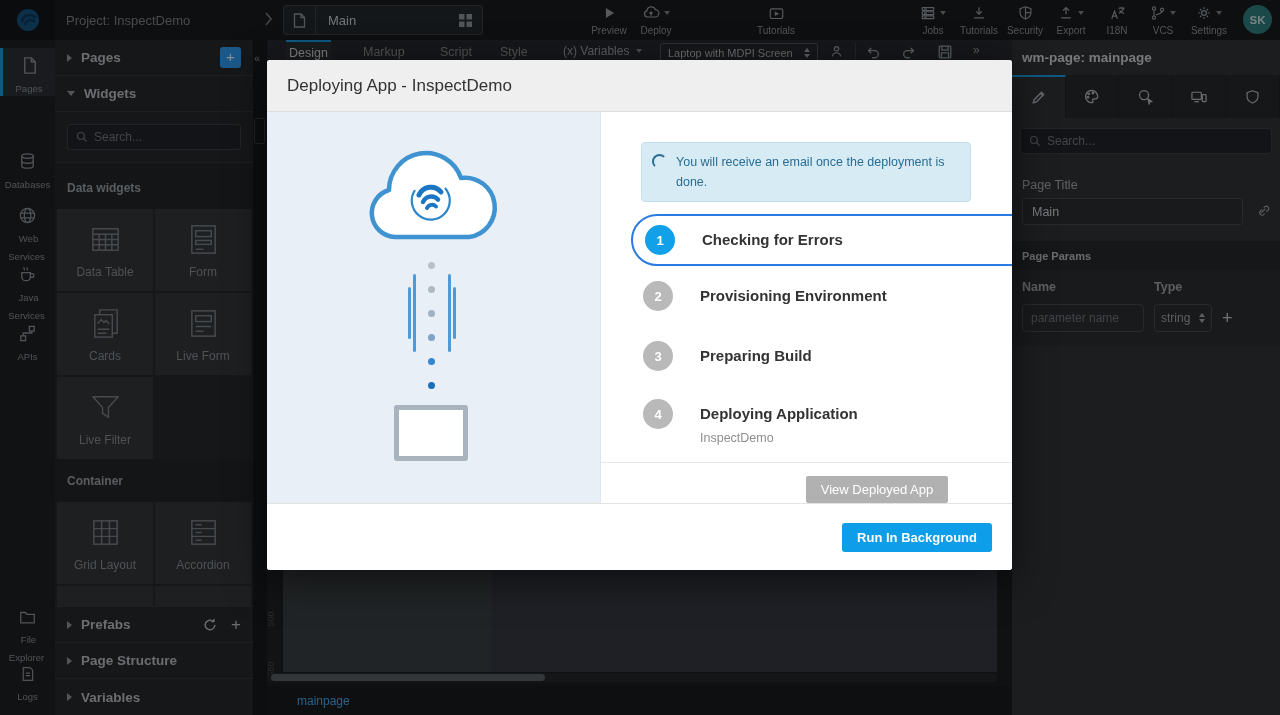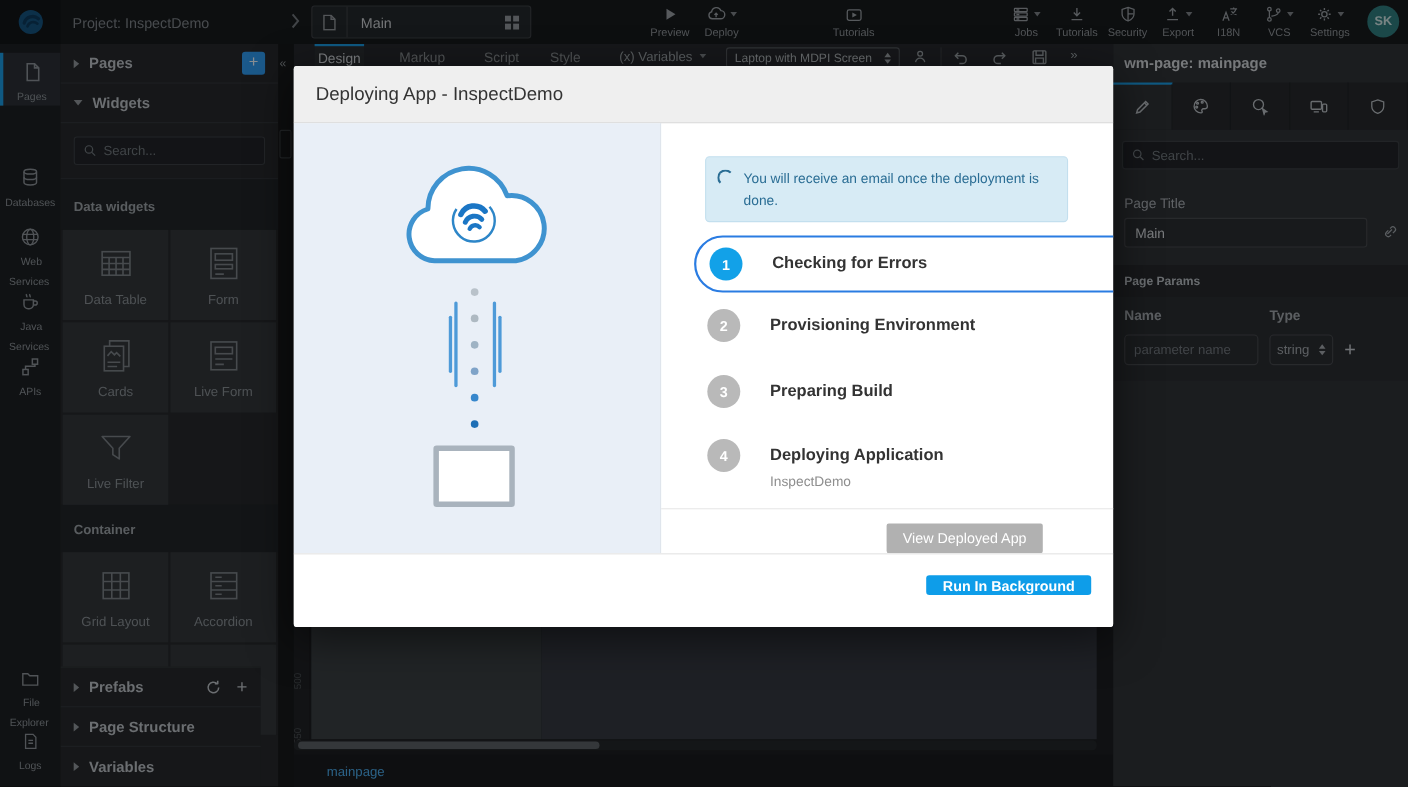--- a/index.html
+++ b/index.html
@@ -43,21 +43,21 @@
   .lp-add-btn { width:21px; height:21px; border-radius:3px; background:#3099ee; color:#eaf4fc; font-size:15px; line-height:19px; text-align:center; cursor:pointer; }
   .lp-search-wrap { padding:12px; border-bottom:1px solid #33373b; }
   .search-box { height:26px; background:#212428; border:1px solid #3b3f44; border-radius:3px; display:flex; align-items:center; padding:0 8px; gap:6px; color:#6f757b; }
   .search-box input { flex:1; background:transparent; border:none; outline:none; color:#b9bec3; font-size:12px; font-family:inherit; min-width:0; }
   .search-box input::placeholder { color:#6f757b; }
   .wgroup-title { background:#222528; font-weight:bold; font-size:12px; color:#9aa0a5; padding:18px 12px 14px; }
   .wgrid { display:grid; grid-template-columns:1fr 1fr; gap:2px; background:#26282b; padding:0 2px; }
   .wcard { background:#32363a; height:82px; display:flex; flex-direction:column; align-items:center; justify-content:center; cursor:pointer; }
   .wcard .wicon { color:#7a8086; }
   .wcard .wlabel { font-size:12px; color:#878d92; margin-top:8px; }
-  .lp-bottom { position:absolute; left:0; right:16px; bottom:0; background:#26282b; border-top:1px solid #33373b; }
+  .lp-bottom { position:absolute; left:0; right:0; bottom:0; background:#26282b; border-top:1px solid #33373b; }
   .lp-bottom .lp-row:last-child { border-bottom:none; }
   .lp-row-icons { display:flex; gap:14px; color:#b9bec3; align-items:center; }
 
   
   .gap-strip { position:absolute; left:253px; top:40px; width:14px; bottom:0; background:#17191b; z-index:4; }
   .gap-collapse { position:absolute; left:1px; top:12px; color:#888d92; font-size:11px; cursor:pointer; }
   .gap-handle { position:absolute; left:1px; top:78px; width:11px; height:26px; border:1px solid #3a3e42; border-radius:2px; cursor:pointer; }
 
   
   .canvas-wrap { position:absolute; left:267px; top:40px; width:745px; bottom:0; background:#1c1e21; z-index:3; }
@@ -126,21 +126,21 @@
   .step-row { display:flex; align-items:center; gap:27px; padding-left:12px; height:60px; }
   .step-row.active { height:52px; border:2px solid var(--step-active-border,#2a7ce2); border-radius:26px; }
   .step-row.has-sub { height:70px; align-items:flex-start; padding-top:13px; }
   .step-circle { flex:none; width:30px; height:30px; border-radius:50%; background:var(--step-inactive-circle,#b9b9b9); color:#fff; font-size:13px; font-weight:bold; display:flex; align-items:center; justify-content:center; }
   .step-row.active .step-circle { background:var(--step-active-circle,#12a1e8); }
   .step-title { font-size:15px; font-weight:bold; color:#333; line-height:30px; }
   .step-sub { display:block; font-size:12.5px; color:#8e8e8e; margin-top:2px; }
   .va-row { border-top:1px solid #e8e8e8; margin-top:6px; padding:13px 0 10px; text-align:center; }
   .btn-disabled { display:inline-block; background:var(--disabled-button,#b1b1b1); color:#fff; font-size:13px; padding:6px 15px; border:none; border-radius:2px; cursor:default; font-family:inherit; }
   .modal-footer { position:absolute; left:0; bottom:0; width:745px; height:67px; background:#fff; border-top:1px solid #e3e3e3; }
-  .btn-primary { position:absolute; right:20px; top:19px; height:18px; background:var(--primary-button,#0e9de9); color:#fff; font-size:13px; font-weight:bold; border:none; border-radius:3px; padding:0 15px; cursor:pointer; font-family:inherit; }
+  .btn-primary { position:absolute; right:20px; top:19px; height:29px; background:var(--primary-button,#0e9de9); color:#fff; font-size:13px; font-weight:bold; border:none; border-radius:3px; padding:0 15px; cursor:pointer; font-family:inherit; }
 </style>
 </head>
 <body>
 
 <div class="app">
 
   <header class="topbar">
     <div class="logo-tile">
       <svg width="26" height="26" viewBox="0 0 26 26">
         <circle cx="13" cy="13" r="11" fill="#16547f"></circle>

